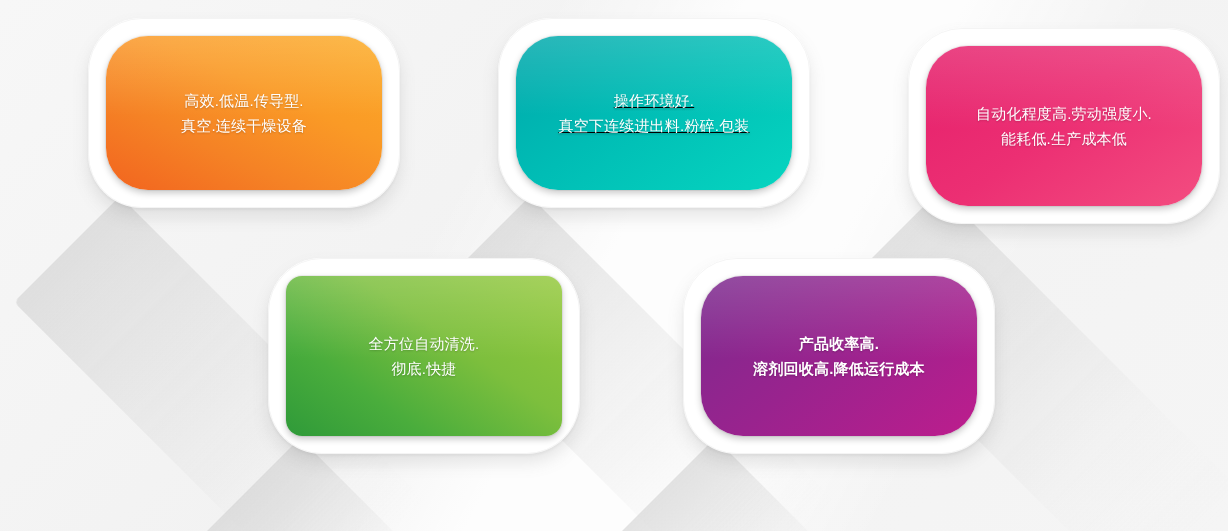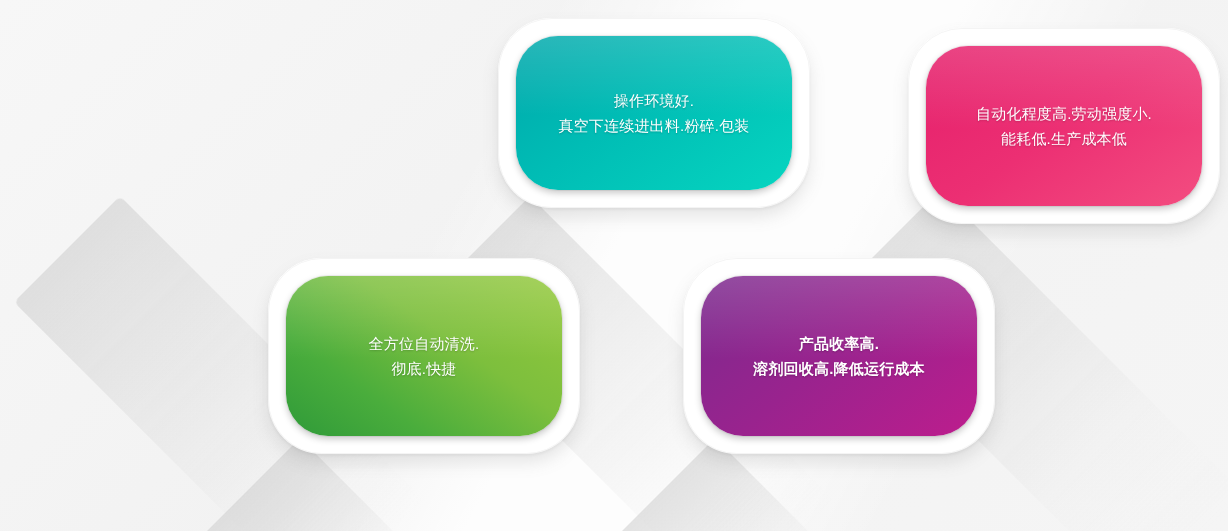--- a/index.html
+++ b/index.html
@@ -109,36 +109,42 @@
 
   
   #card-1 { left: 88px;  top: 18px;  width: 312px; height: 190px; }
   #card-2 { left: 498px; top: 18px;  width: 312px; height: 190px; }
   #card-3 { left: 908px; top: 28px;  width: 312px; height: 196px; }
   #card-4 { left: 268px; top: 258px; width: 312px; height: 196px; }
   #card-5 { left: 683px; top: 258px; width: 312px; height: 196px; font-weight: bold; }
 
   
   .fill-orange { background: linear-gradient(205deg, #fcac27 0%, #fa9a26 38%, #f58225 68%, #f2641f 100%); }
-  .fill-teal   { background: linear-gradient(145deg, #00a7ab 0%, #00bdb5 45%, #06d5c0 100%); }
+  .fill-teal   { background: linear-gradient(145deg, #00a7ab 0%, #00bdb5 45%, #06d5c0 100%); text-decoration: underline; }
   .fill-pink   { background: linear-gradient(145deg, #e51f6b 0%, #ec2f73 50%, #f34d80 100%); }
-  .fill-green  { background: linear-gradient(215deg, #95c93d 0%, #7dbf3d 40%, #4aad3c 72%, #2f9a39 100%); }
+  .fill-green  { background: linear-gradient(215deg, #95c93d 0%, #7dbf3d 40%, #4aad3c 72%, #2f9a39 100%); border-radius: 16px; }
   .fill-purple { background: linear-gradient(140deg, #7b2a8e 0%, #99238e 48%, #bd1d8d 100%); }
 </style>
 </head>
 <body>
 
 <div id="stage">
 
   <div class="trail" style="left:120px;  top:196px; width:430px;"></div>
   <div class="trail" style="left:530px;  top:196px; width:430px;"></div>
   <div class="trail" style="left:940px;  top:190px; width:430px;"></div>
   <div class="trail" style="left:300px;  top:438px; width:200px;"></div>
   <div class="trail" style="left:715px;  top:438px; width:200px;"></div>
 
+  <div class="card" id="card-1">
+    <div class="panel fill-orange">
+      <div class="panel-text">高效.低温.传导型.
+真空.连续干燥设备</div>
+    </div>
+  </div>
 
   <div class="card" id="card-2">
     <div class="panel fill-teal">
       <div class="panel-text">操作环境好.
 真空下连续进出料.粉碎.包装</div>
     </div>
   </div>
 
   <div class="card" id="card-3">
     <div class="panel fill-pink">

